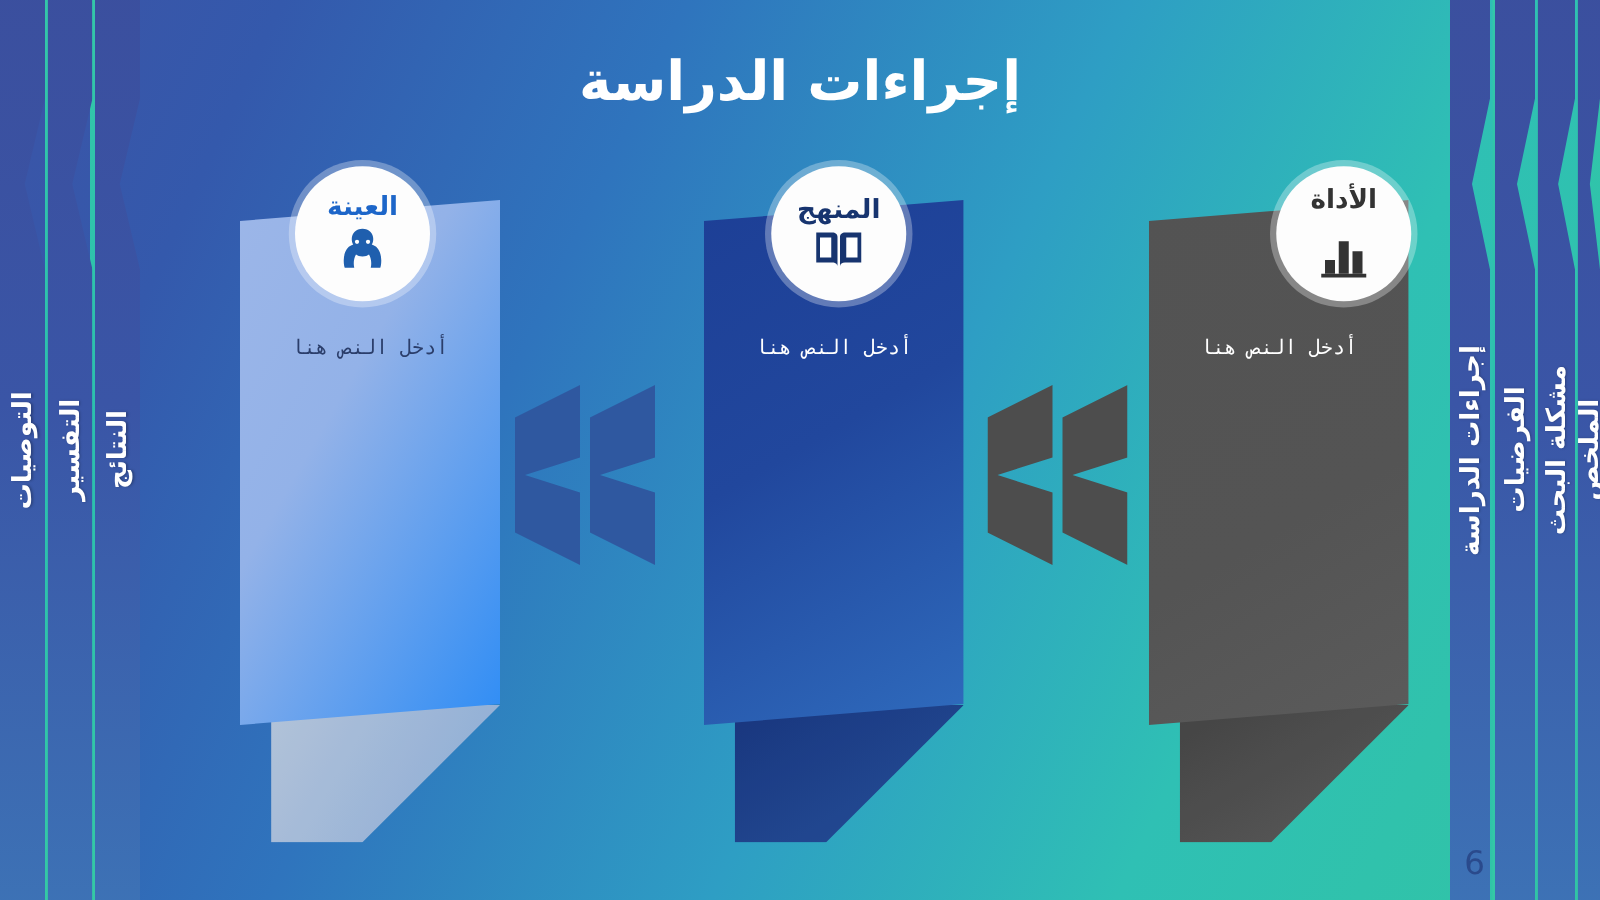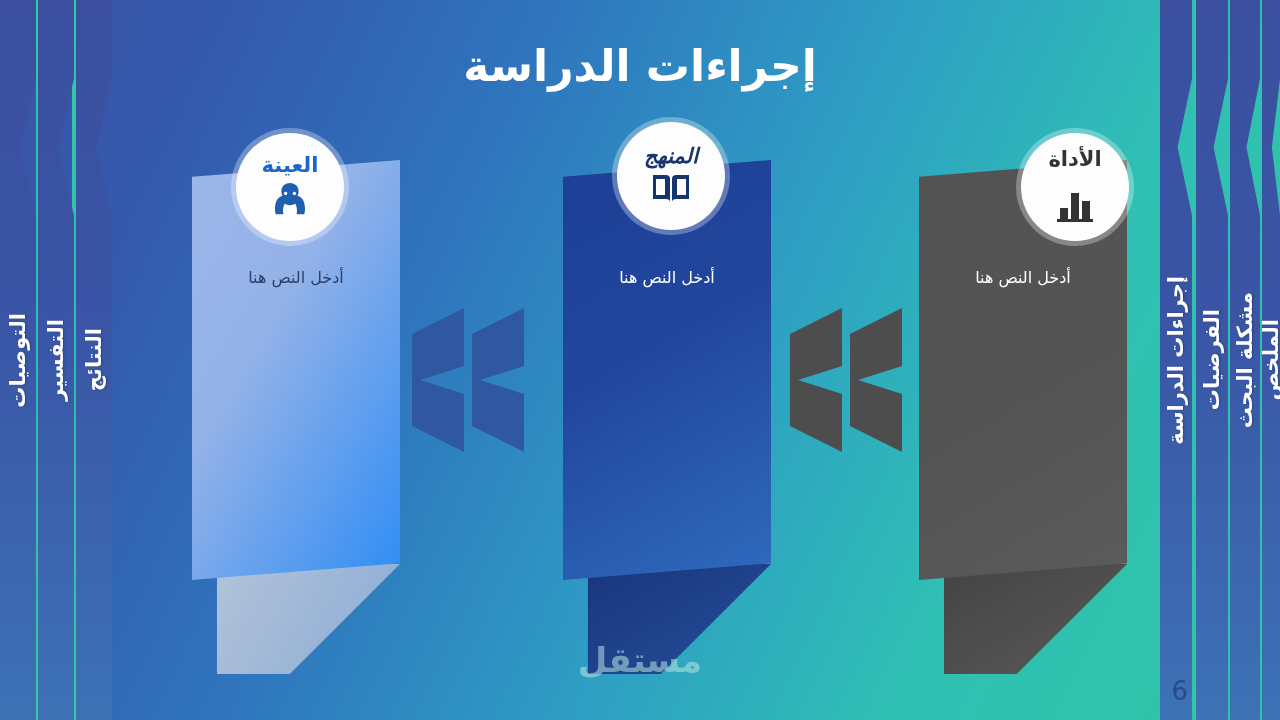--- a/index.html
+++ b/index.html
@@ -74,20 +74,21 @@
     font-weight: bold;
     letter-spacing: 1px;
     direction: rtl;
   }
 
   
   .card {
     position: absolute;
     width: 169px;
     height: 420px;
+    font-family: Liberation Mono, monospace;
   }
   .card .banner {
     position: absolute;
     top: 0;
     left: 0;
     width: 208px;
     height: 420px;
     clip-path: polygon(0 4%, 100% 0, 100% 96%, 0 100%);
   }
   .card .tail {
@@ -146,21 +147,21 @@
     font-size: 21px;
     font-weight: bold;
     direction: rtl;
     line-height: 1;
     margin-top: -2px;
     text-align: center;
   }
   .badge-icon { line-height: 0; margin-top: 3px; }
   #badge-1 { left: 236px; top: 133px; }
   #badge-1 .badge-label { color: #1d66c9; }
-  #badge-2 { left: 617px; top: 122px; font-style: italic; }
+  #badge-2 { left: 617px; top: 133px; }
   #badge-2 .badge-label { color: #17346f; }
   #badge-3 { left: 1021px; top: 133px; gap: 16px; }
   #badge-3 .badge-label { color: #333333; }
 
   
   .arrows { position: absolute; display: flex; gap: 4px; }
   #arrows-1 { left: 412px; top: 306px; }
   #arrows-2 { left: 790px; top: 306px; }
 
   
@@ -299,18 +300,17 @@
       <svg width="40" height="34" viewBox="0 0 40 34">
         <rect x="5" y="19" width="8" height="11" fill="#333333"></rect>
         <rect x="16" y="4" width="8" height="26" fill="#333333"></rect>
         <rect x="27" y="12" width="8" height="18" fill="#333333"></rect>
         <rect x="2" y="30" width="36" height="3" fill="#333333"></rect>
       </svg>
     </span>
   </div>
 
   <div id="watermark">
-    <div class="wm-ar">مستقل</div>
   </div>
 
   <div id="page-number">6</div>
 
 </div>
 
 </body></html>

